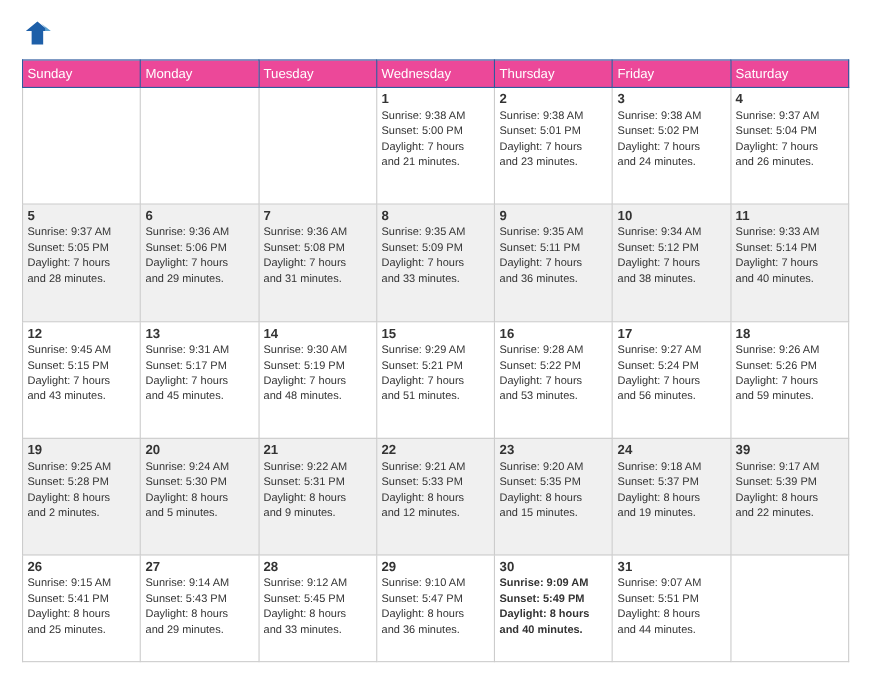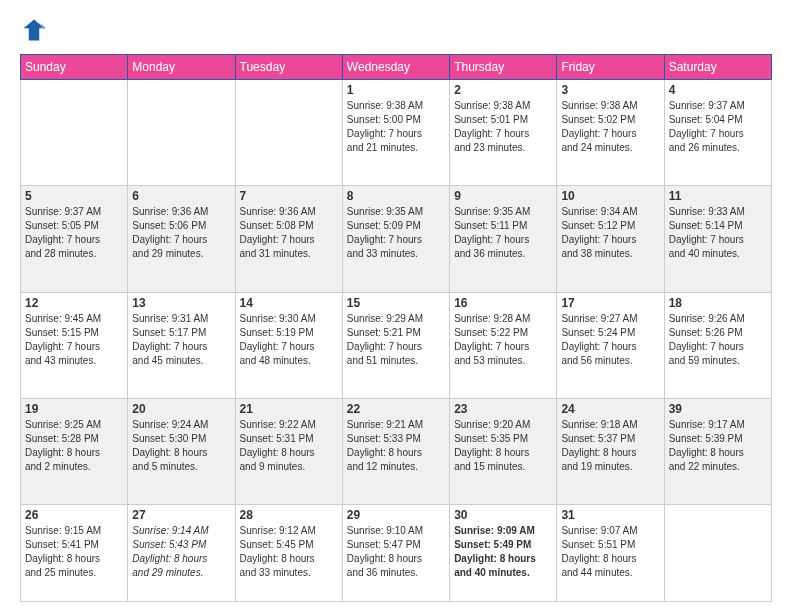--- a/index.html
+++ b/index.html
@@ -319,21 +319,21 @@
         <tr>
           <td>
             <div class="day-number">26</div>
             <div class="cell-text" style="white-space: pre-line;">Sunrise: 9:15 AM
 Sunset: 5:41 PM
 Daylight: 8 hours
 and 25 minutes.</div>
           </td>
           <td>
             <div class="day-number">27</div>
-            <div class="cell-text" style="white-space: pre-line; font-style: italic;">Sunrise: 9:14 AM
+            <div class="cell-text" style="white-space: pre-line;">Sunrise: 9:14 AM
 Sunset: 5:43 PM
 Daylight: 8 hours
 and 29 minutes.</div>
           </td>
           <td>
             <div class="day-number">28</div>
             <div class="cell-text" style="white-space: pre-line;">Sunrise: 9:12 AM
 Sunset: 5:45 PM
 Daylight: 8 hours
 and 33 minutes.</div>

